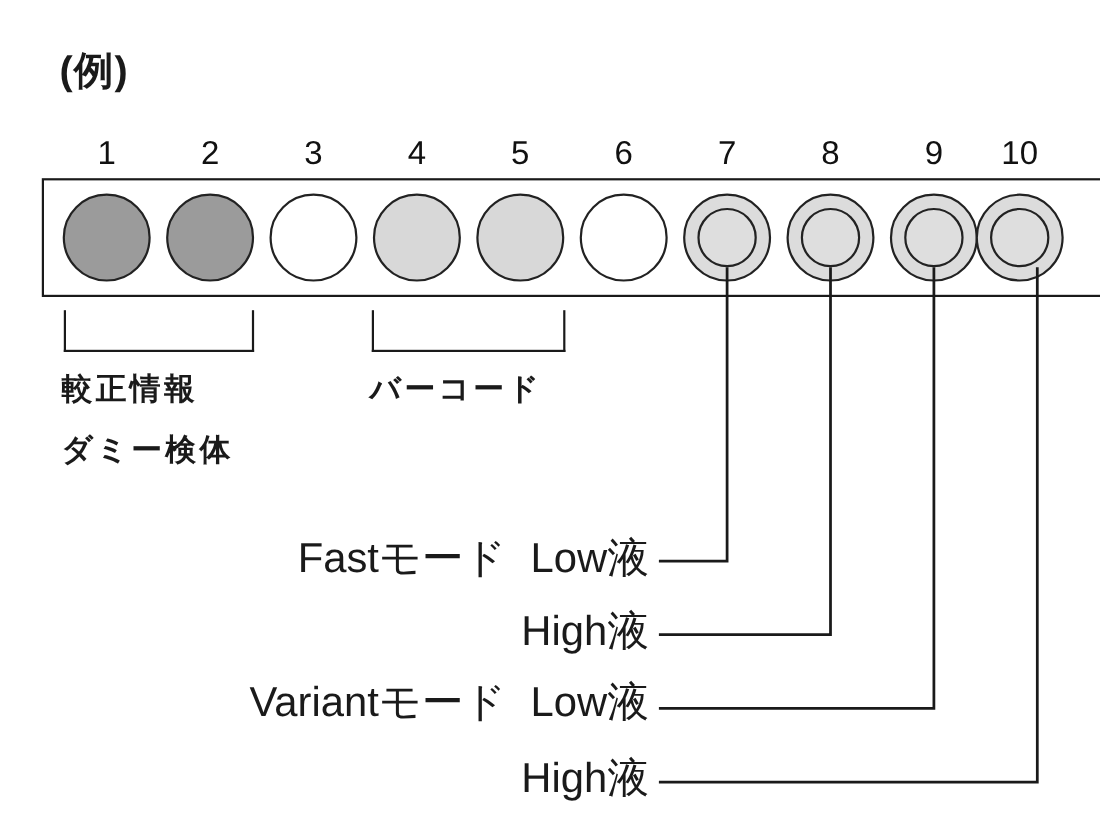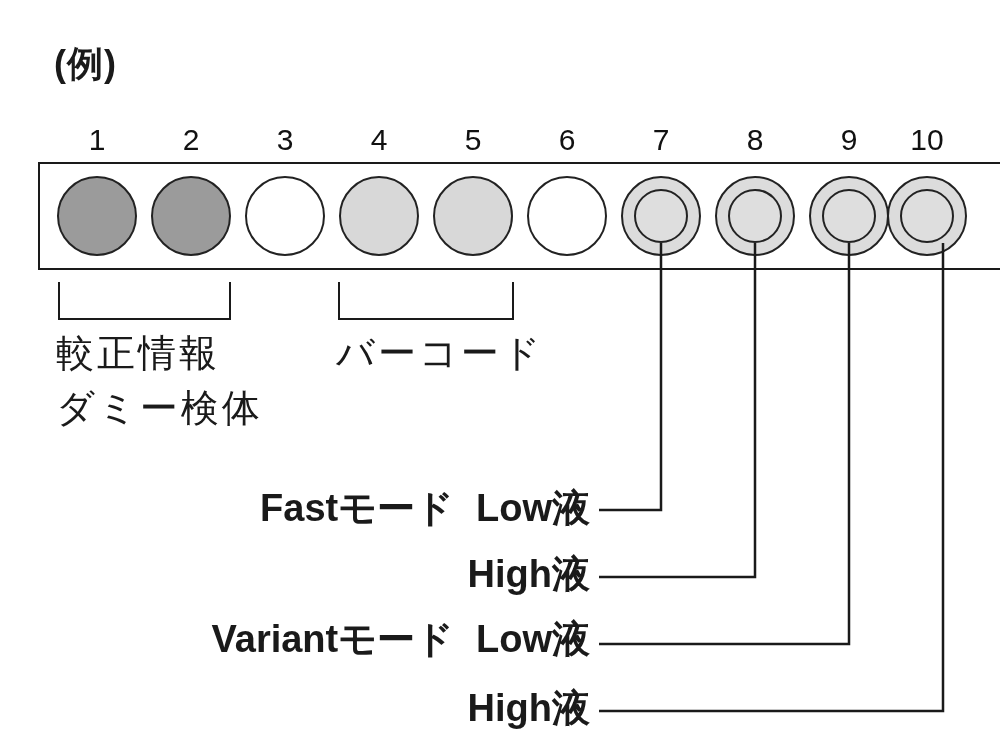--- a/index.html
+++ b/index.html
@@ -43,30 +43,30 @@
   .bracket {
     position:absolute; top:282px; height:38px; box-sizing:border-box;
     border-left:2.5px solid var(--line,#1a1a1a);
     border-right:2.5px solid var(--line,#1a1a1a);
     border-bottom:2.5px solid var(--line,#1a1a1a);
   }
   .bracket-calibration { left:58px;  width:173px; }
   .bracket-dummy       { left:338px; width:176px; }
   
   .bracket-label {
-    position:absolute; font-size:38px; font-weight:400;
+    position:absolute; font-size:28px; font-weight:700;
     letter-spacing:3px; line-height:55px; white-space:nowrap;
   }
   .bracket-label.calibration { left:56px;  top:326px; }
   .bracket-label.dummy       { left:336px; top:326px; }
   
   .callout-row {
     position:absolute; right:410px; height:46px; line-height:46px;
     display:flex; align-items:baseline; gap:22px;
-    font-size:38px; font-weight:700; white-space:nowrap;
+    font-size:38px; font-weight:400; white-space:nowrap;
   }
   .callout-row .mode:empty { display:none; }
   .callout-row-1 { top:485px; }
   .callout-row-2 { top:551px; }
   .callout-row-3 { top:616px; }
   .callout-row-4 { top:685px; }
   
   .lines {
     position:absolute; left:0; top:0; width:1000px; height:750px;
     pointer-events:none;

